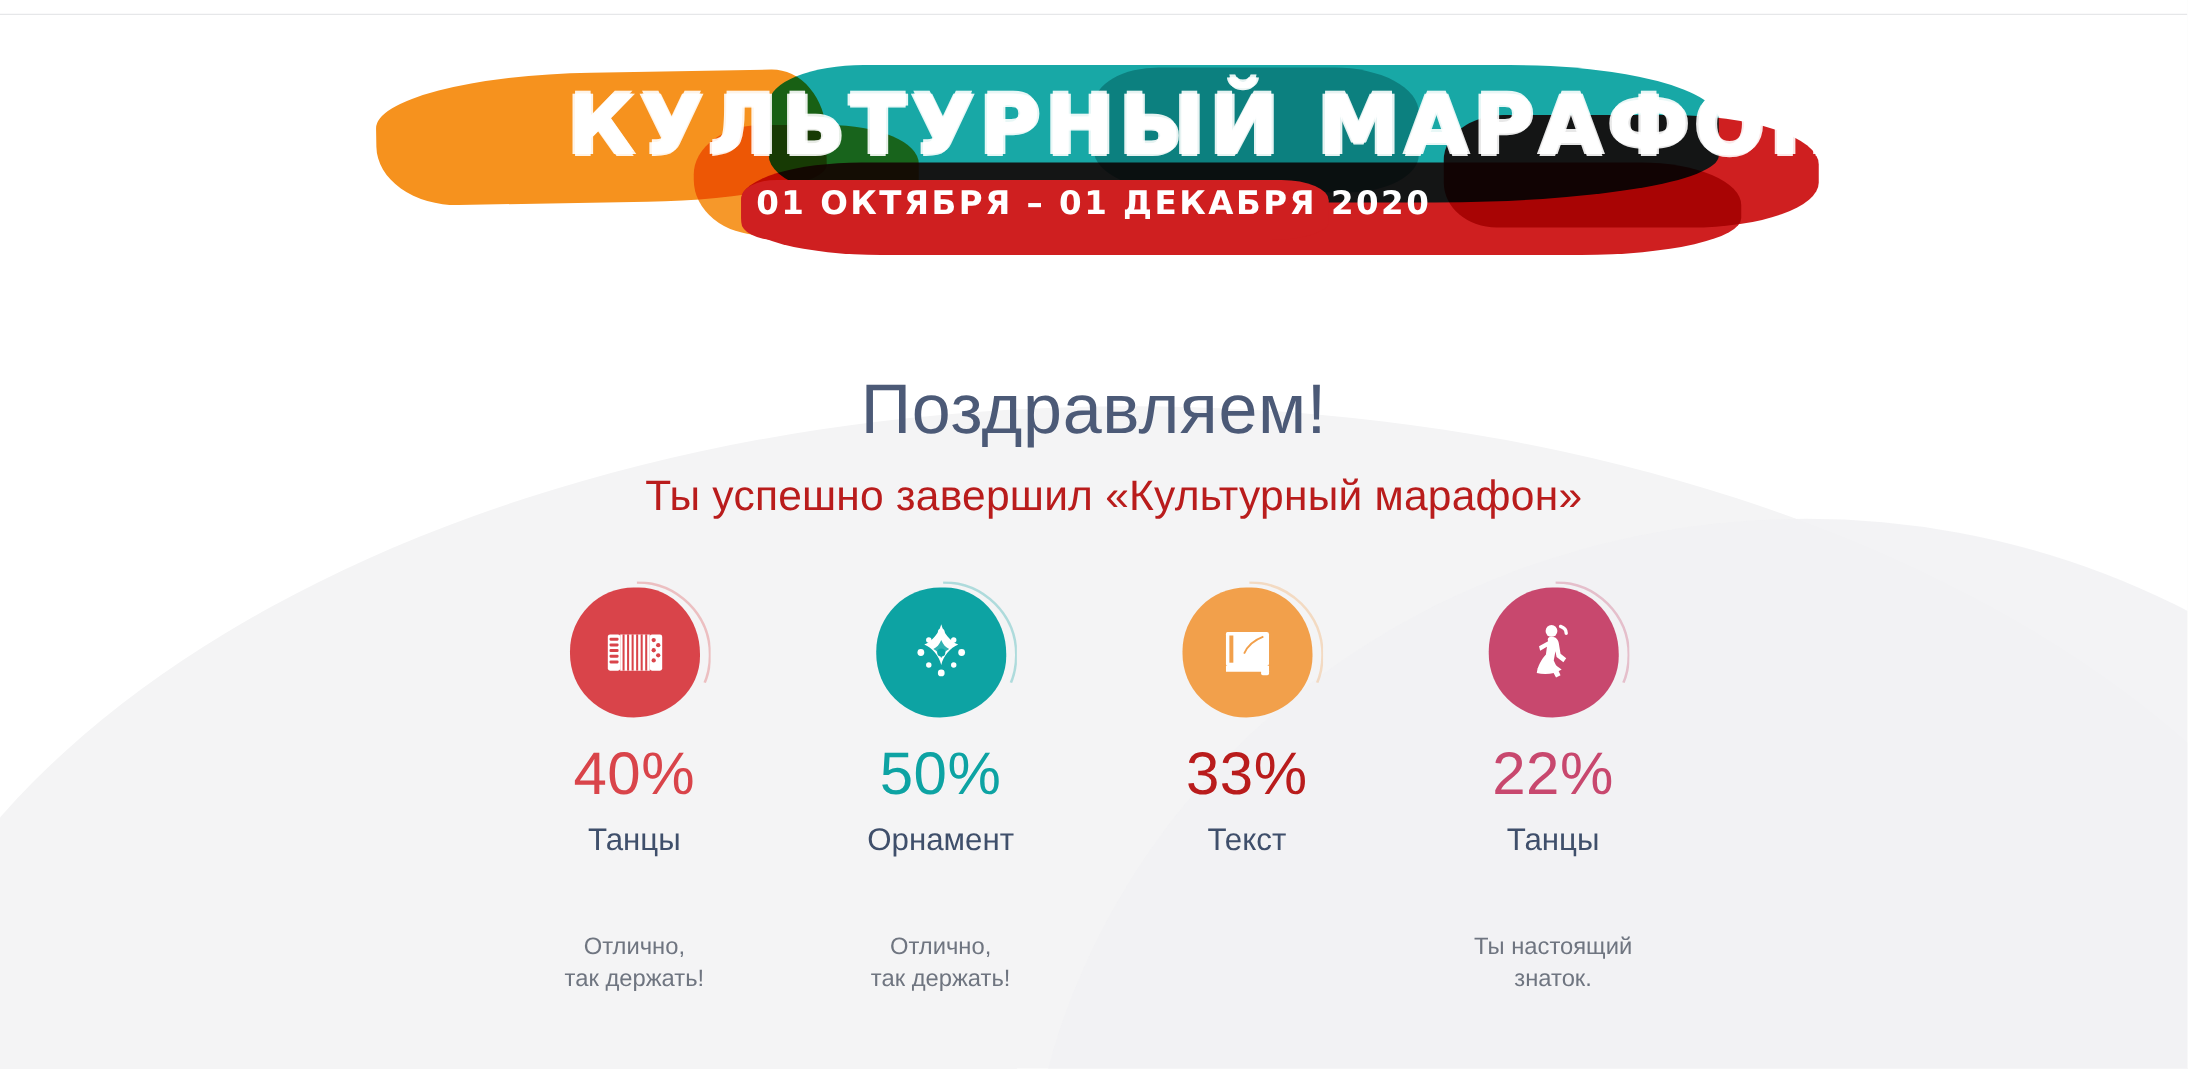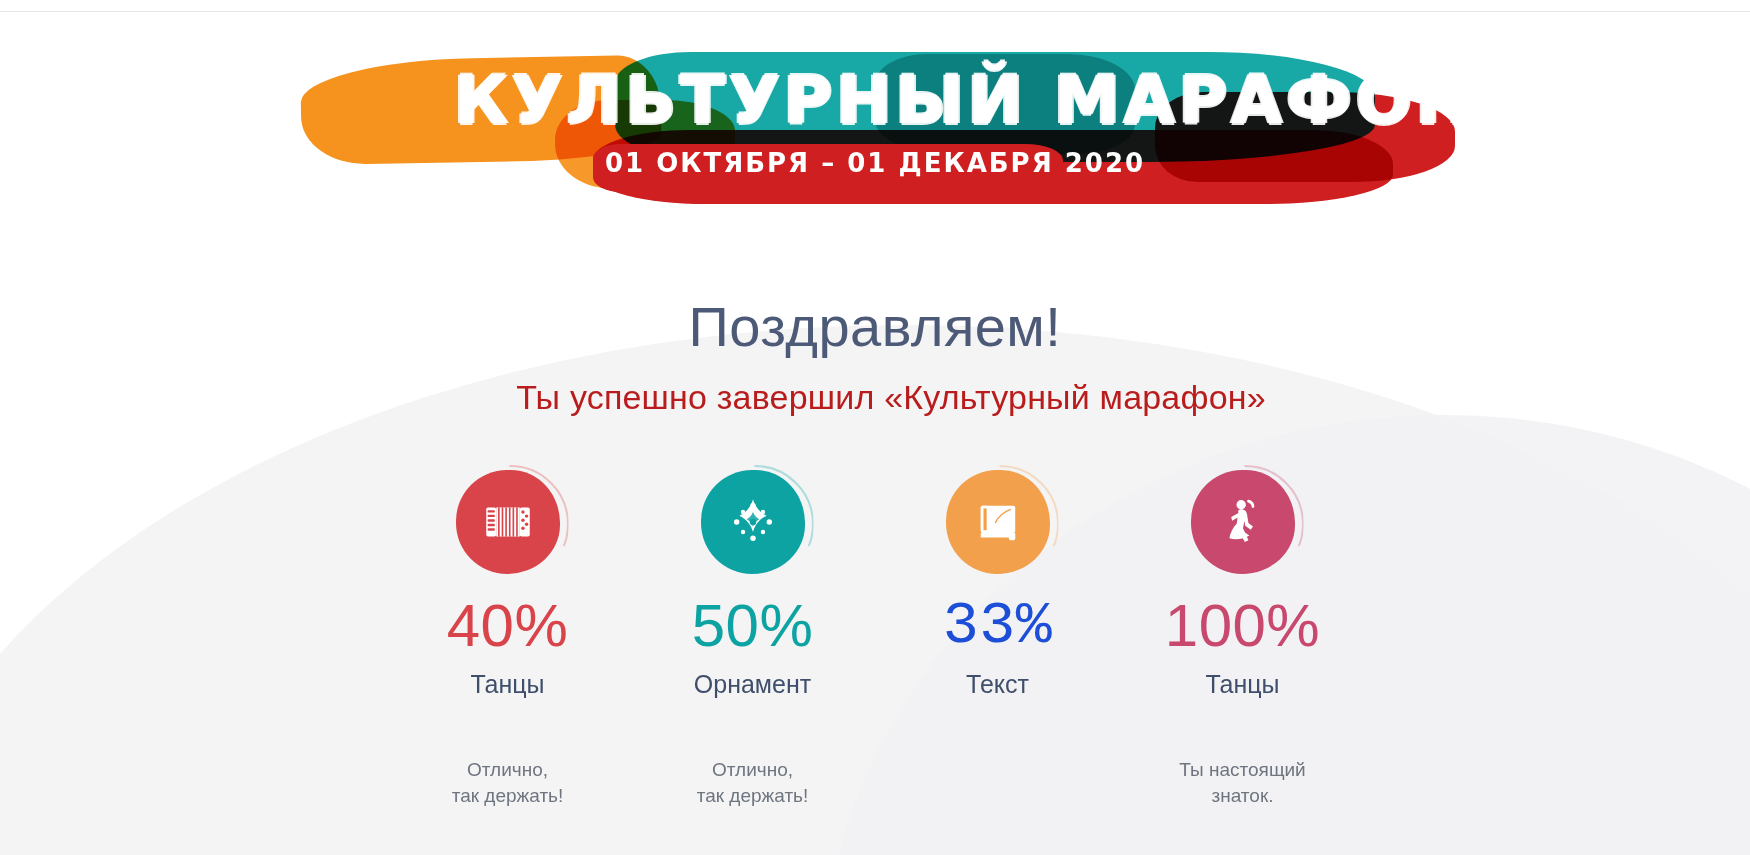--- a/index.html
+++ b/index.html
@@ -229,21 +229,21 @@
   }
   .badge-icon {
     position: relative;
     z-index: 2;
     width: 58px;
     height: 58px;
   }
   .badge-icon svg { width: 100%; height: 100%; display: block; }
 
   .pct {
-    font-size: 60px;
+    font-size: 48px;
     font-weight: normal;
     line-height: 1;
     margin-bottom: 14px;
     letter-spacing: .5px;
   }
   .cat-name {
     font-size: 25px;
     color: #3f4f6b;
     font-weight: normal;
     margin-bottom: 22px;
@@ -363,37 +363,37 @@
               <rect x="13" y="14" width="38" height="30" rx="2" fill="#ffffff"></rect>
               <rect x="13" y="14" width="9" height="30" rx="2" fill="#ffffff"></rect>
               <rect x="16" y="17" width="3.5" height="24" fill="#f2a04b"></rect>
               <path d="M13 44h38v5H13z" fill="#ffffff"></path>
               <rect x="44" y="47" width="7" height="5" rx="1.5" fill="#ffffff"></rect>
               <path d="M46 16c-6 1.5-12 6-15 13 4-4 8-6.5 12-7.5-4 2.5-7.5 6-9.5 10.5 6-3 11-8 12.5-16z" fill="#ffffff"></path>
               <path d="M29 33c3-7 9-12 17-15" stroke="#f2a04b" stroke-width="1.6" fill="none"></path>
             </svg>
           </span>
         </div>
-        <div class="pct" style="color:#1d4ed8;font-family:Liberation Mono, monospace;">33%</div>
+        <div class="pct" style="color:#b91c1c;">33%</div>
         <div class="cat-name">Текст</div>
       </div>
 
       <div class="result-col">
         <div class="badge">
           <div class="badge-blob" style="background:#c8486e;color:#c8486e;"></div>
           <span class="badge-icon">
             <svg viewBox="0 0 64 64" fill="#ffffff" aria-hidden="true">
               <circle cx="30" cy="13" r="5.2"></circle>
               <path d="M30 18c4 0 6 2.5 6.5 6l1.5 9 5 4-2.5 3.5-6-4.5-1-5-1.5 8 6 13-4 2-6.5-12-6 7-4-2.5 7-8.5 1.5-11-6 3.5-1-4 8-4.5C26 19 28 18 30 18z"></path>
               <path d="M25 34c-4 4-7 10-8 16 7 2 16 1 22-3-5-3-10-8-14-13z"></path>
               <path d="M38 9c3 1 5 3 5 6" stroke="#ffffff" stroke-width="3" fill="none" stroke-linecap="round"></path>
             </svg>
           </span>
         </div>
-        <div class="pct" style="color:#c8486e;">100%</div>
+        <div class="pct" style="color:#c8486e;">22%</div>
         <div class="cat-name">Танцы</div>
         <div class="cat-desc">Ты настоящий
 знаток.</div>
       </div>
 
     </div>
   </div>
 </div>
 
 </body></html>

